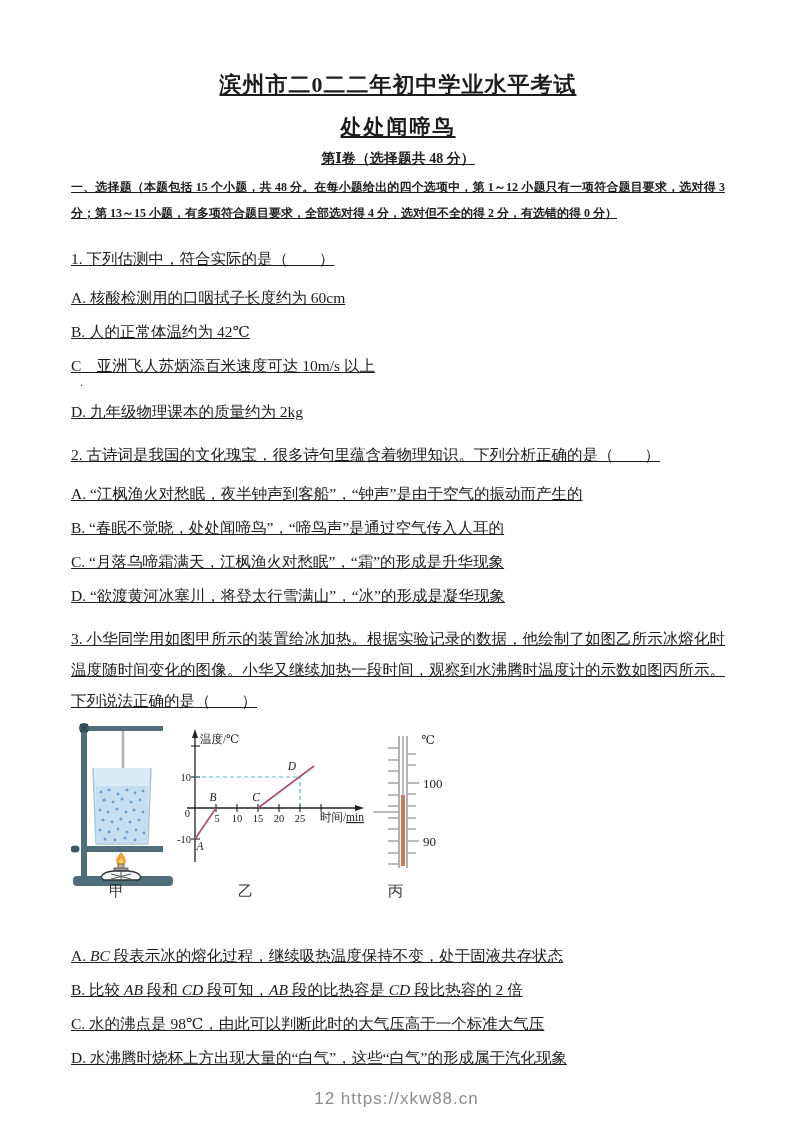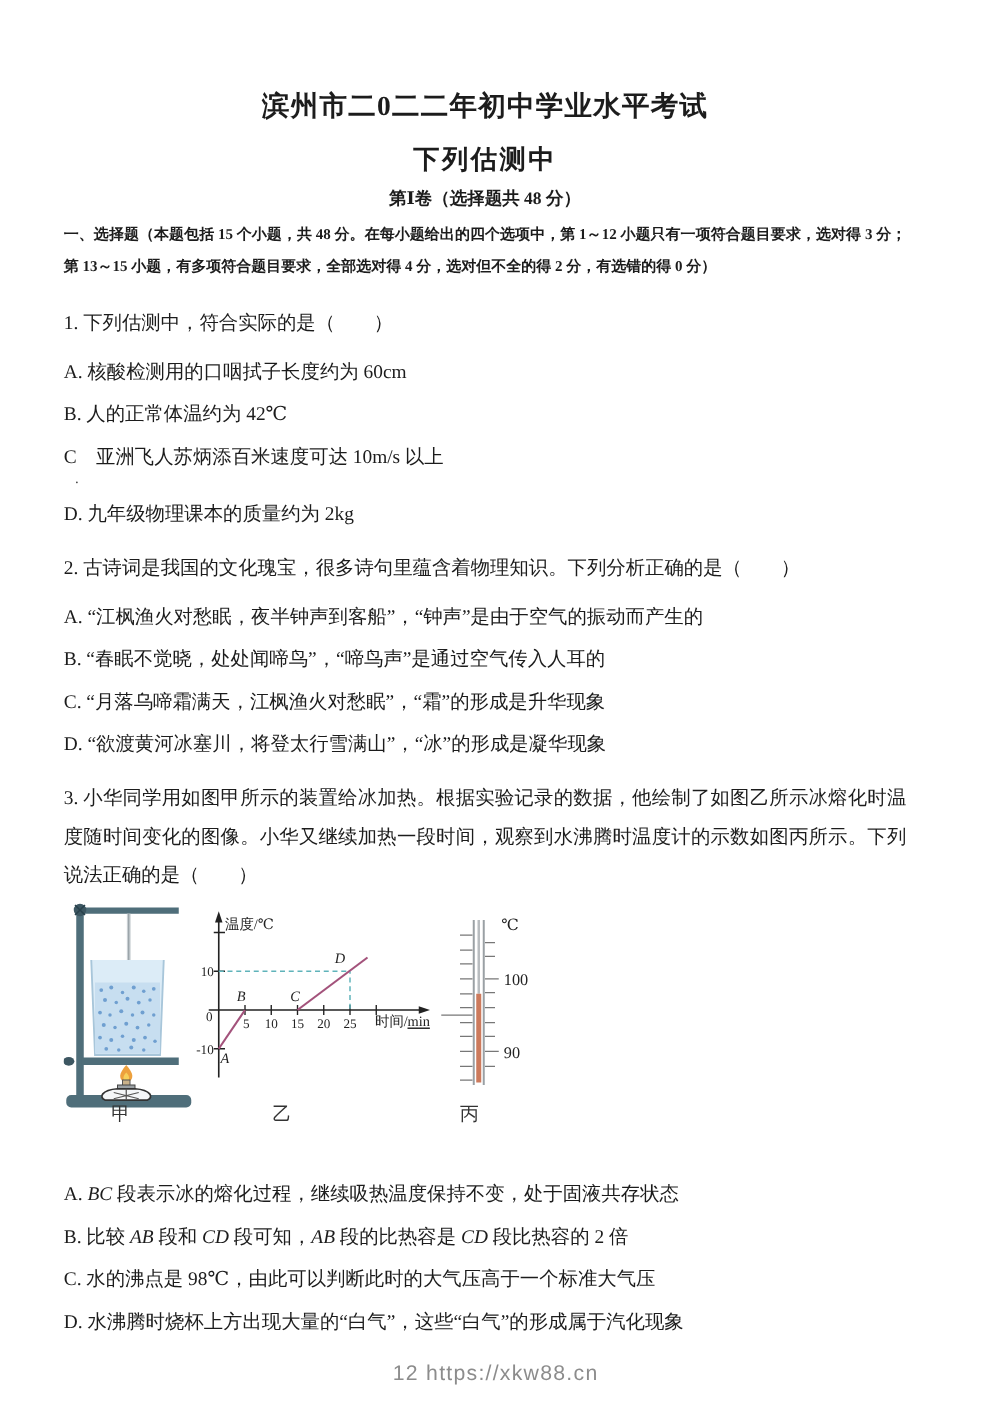--- a/index.html
+++ b/index.html
@@ -4,21 +4,22 @@
 <style>
   html,body{margin:0;padding:0;background:#fff;}
   .page{
     position:relative;
     width:793px;height:1122px;
     background:#ffffff;
     overflow:hidden;
     font-family:"Liberation Serif","DejaVu Serif",serif;
     color:#1c1c1c;
     box-sizing:border-box;
-    padding:70px 68px 0 51px;
+    padding:70px 68px 0 71px;
+    text-decoration:underline;
   }
   p{margin:0;}
   .center{text-align:center;}
   .title{font-size:22px;font-weight:bold;letter-spacing:1px;}
   .subtitle{font-size:21px;font-weight:bold;margin-top:13px;letter-spacing:2px;}
   .section-head{font-size:14px;font-weight:bold;margin-top:9px;}
   .instructions{font-size:12px;font-weight:bold;line-height:26px;margin-top:6px;text-align:justify;}
   .stem{font-size:15.5px;line-height:31px;margin-top:13px;text-align:justify;}
   .opt{font-size:15.5px;line-height:20px;margin-top:14px;position:relative;}
   .opt i{font-family:"Liberation Serif","DejaVu Serif",serif;}
@@ -34,21 +35,21 @@
     font-size:17px;color:#8c8c8c;letter-spacing:1px;
   }
   svg text{font-family:"Liberation Serif","DejaVu Serif",serif;fill:#222;}
 </style>
 </head>
 <body>
 
 <div class="page">
 
   <p class="center title">滨州市二0二二年初中学业水平考试</p>
-  <p class="center subtitle">下列估测中</p>
+  <p class="center subtitle">处处闻啼鸟</p>
   <p class="center section-head">第Ⅰ卷（选择题共 48 分）</p>
   <p class="instructions">一、选择题（本题包括 15 个小题，共 48 分。在每小题给出的四个选项中，第 1～12 小题只有一项符合题目要求，选对得 3 分；第 13～15 小题，有多项符合题目要求，全部选对得 4 分，选对但不全的得 2 分，有选错的得 0 分）</p>
 
   <section>
     <p class="stem q-gap">1. 下列估测中，符合实际的是（　　）</p>
     <p class="opt">A. 核酸检测用的口咽拭子长度约为 60cm</p>
     <p class="opt">B. 人的正常体温约为 42℃</p>
     <p class="opt"><span>C　亚洲飞人苏炳添百米速度可达 10m/s 以上</span><span class="scan-dot">.</span></p>
     <p class="opt gap-lg">D. 九年级物理课本的质量约为 2kg</p>
   </section>

